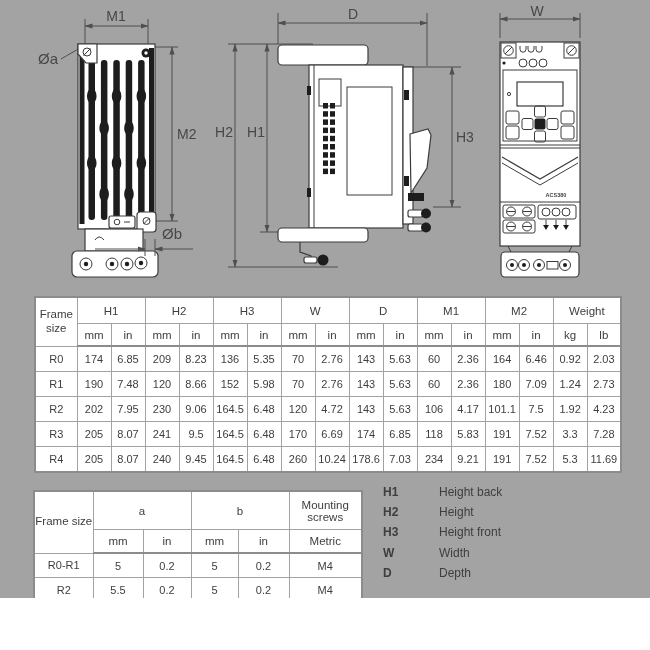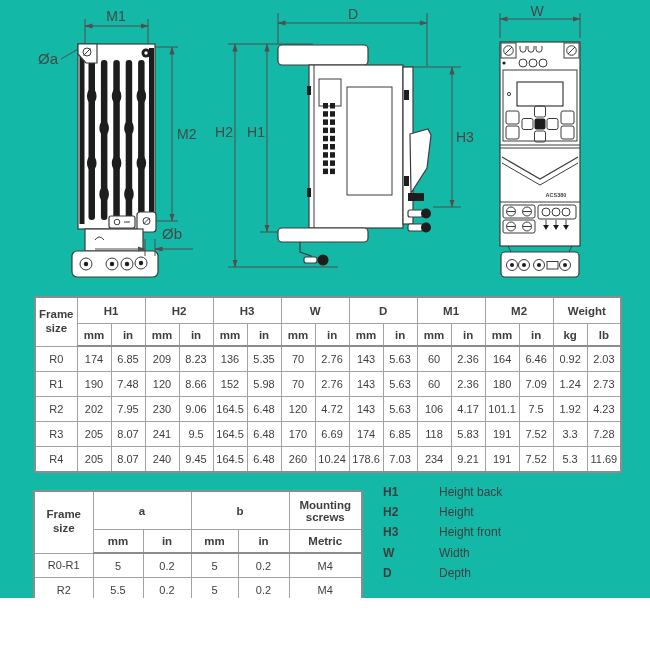--- a/index.html
+++ b/index.html
@@ -1,28 +1,28 @@
 <!DOCTYPE html>
 <html><head>
 <meta charset="utf-8">
 <style>
   html,body{margin:0;padding:0;background:#fff}
-  .page{position:relative;width:650px;height:598px;background:#14b8a6;font-family:"Liberation Sans",sans-serif;overflow:hidden}
+  .page{position:relative;width:650px;height:598px;background:#a3a3a3;font-family:"Liberation Sans",sans-serif;overflow:hidden}
   svg.drw{position:absolute}
   svg text{font-family:"Liberation Sans",sans-serif}
   .dl{stroke:#4f4f4f;stroke-width:1;fill:none}
   .ol{stroke:#3c3c3c;stroke-width:1.2;fill:none}
   .olt{stroke:#3c3c3c;stroke-width:1;fill:none}
   .olw{stroke:#3c3c3c;stroke-width:1.2;fill:#fff}
   .blk{fill:#1d1d1d;stroke:none}
   .dtxt{fill:#474747;font-size:14px}
   .dtxtb{fill:#474747;font-size:15px}
   table.tbl{position:absolute;border-collapse:collapse;table-layout:fixed;background:#fff;color:#3e3e3e;border:2px solid #8c8c8c}
   .tbl th,.tbl td{border:1px solid #a2a2a2;text-align:center;vertical-align:middle;padding:0;overflow:hidden}
-  .tbl th{font-weight:bold;font-size:11.5px}
+  .tbl th{font-weight:normal;font-size:11.5px}
   .tbl td{font-size:11px}
   #dims{left:34px;top:296px;width:588px}
   #dims tr.g th{height:25px}
   #dims tr.u th{height:21px;border-bottom:2px solid #8c8c8c}
   #dims tbody td{height:24px}
   th.fr{font-size:11.5px;line-height:1.2}
   #mount{left:33px;top:490px;width:330px}
   #mount tr.g th{height:37px}
   #mount tr.u th{height:22px;border-bottom:2px solid #8c8c8c}
   #mount tbody td{height:23px}

